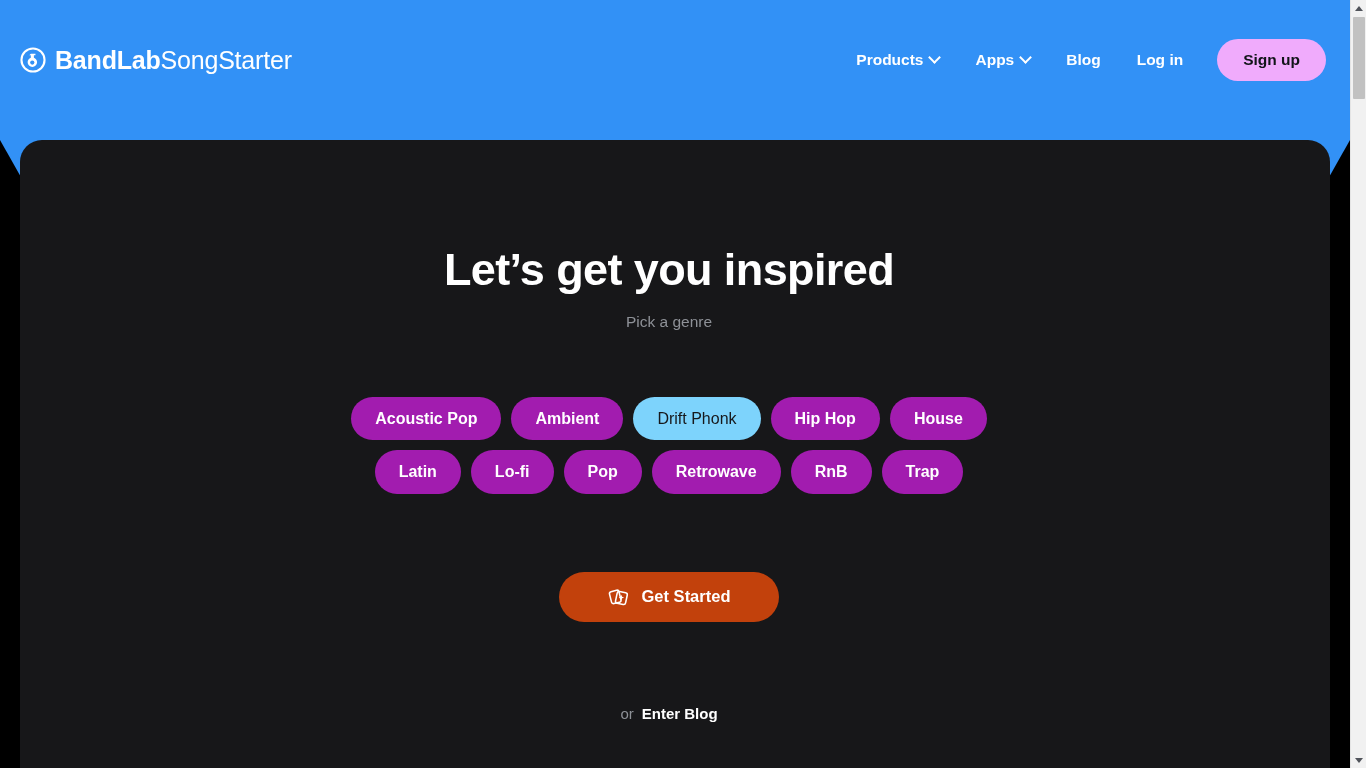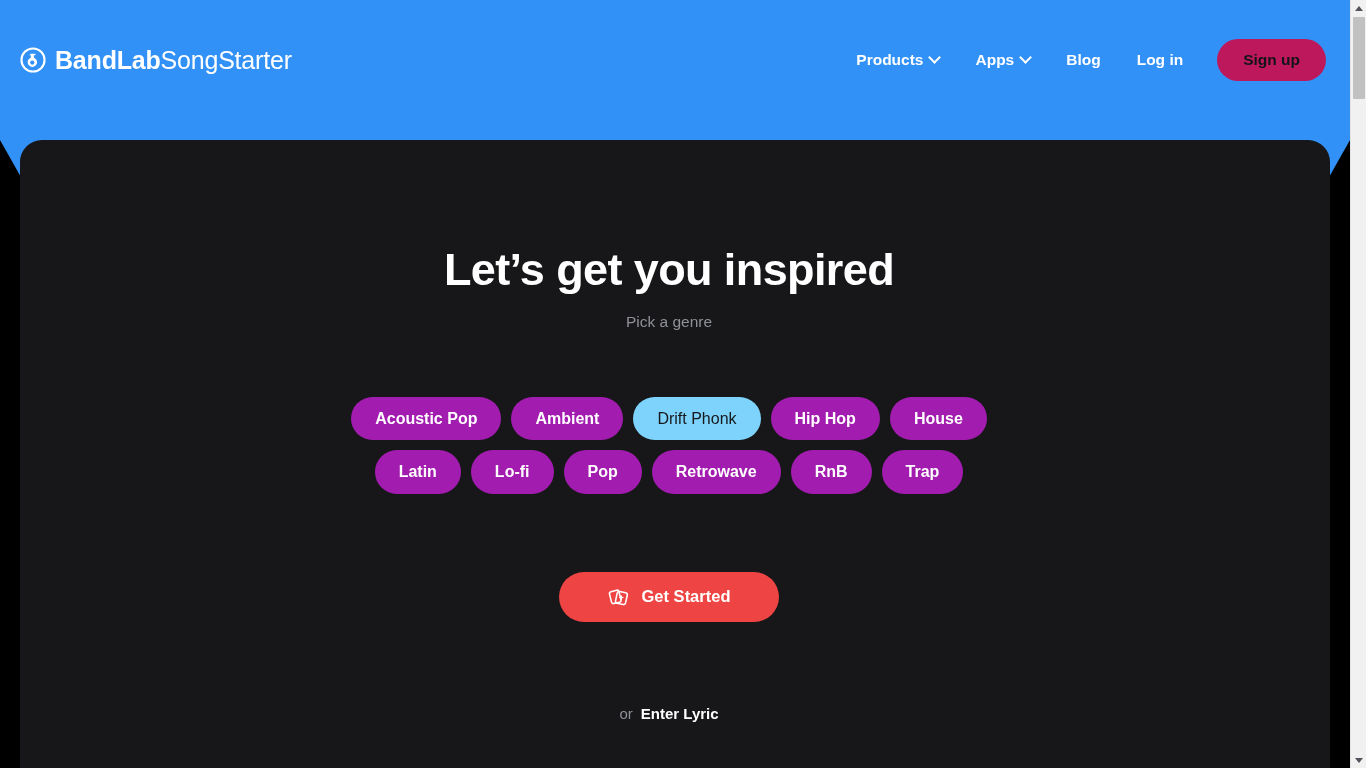--- a/index.html
+++ b/index.html
@@ -100,21 +100,21 @@
   }
   .caret {
     display: inline-block;
     width: 9px; height: 9px;
     border-right: 2px solid #ffffff;
     border-bottom: 2px solid #ffffff;
     transform: translateY(-3px) rotate(45deg);
   }
   .signup-btn {
     margin-left: 16px;
-    background: #be185d;
+    background: #f0abfc;
     color: #111418;
     font-size: 15.5px;
     font-weight: 700;
     border: none;
     border-radius: 999px;
     padding: 12px 26px;
     cursor: pointer;
     font-family: "Liberation Sans", sans-serif;
     white-space: nowrap;
   }
@@ -187,21 +187,21 @@
   }
   .chip.selected {
     background: #7dd3fc;
     color: #17181b;
     font-weight: 400;
   }
 
   
   #get-started {
     margin-top: 78px;
-    background: #ef4444;
+    background: #c2410c;
     color: #ffffff;
     font-size: 16.5px;
     font-weight: 700;
     border: none;
     border-radius: 999px;
     padding: 0 34px;
     height: 50px;
     min-width: 220px;
     display: flex;
     align-items: center;
@@ -339,21 +339,21 @@
         <svg width="22" height="22" viewBox="0 0 24 24" aria-hidden="true">
           <rect x="2.6" y="5.2" width="10.6" height="13.4" rx="2.2" fill="none" stroke="#ffffff" stroke-width="1.7" transform="rotate(-14 7.9 11.9)"></rect>
           <rect x="9.0" y="6.6" width="11.2" height="13.0" rx="2.2" fill="none" stroke="#ffffff" stroke-width="1.7" transform="rotate(12 14.6 13.1)"></rect>
           <path d="M14.6 9.6 l0.85 2.1 l2.1 0.85 l-2.1 0.85 l-0.85 2.1 l-0.85 -2.1 l-2.1 -0.85 l2.1 -0.85 z" fill="#ffffff"></path>
         </svg>
         <span>Get Started</span>
       </button>
 
       <div id="lyric-line">
         <span>or</span>
-        <span class="lyric-link">Enter Lyric</span>
+        <span class="lyric-link">Enter Blog</span>
       </div>
 
     </div>
   </section>
 </div>
 
 <div id="scrollbar">
   <div class="sb-btn up">
     <span class="sb-arrow up"></span>
   </div>

